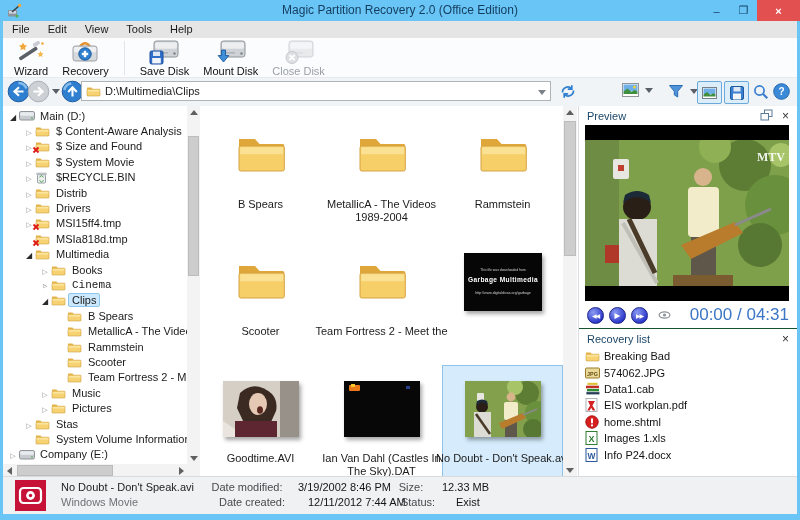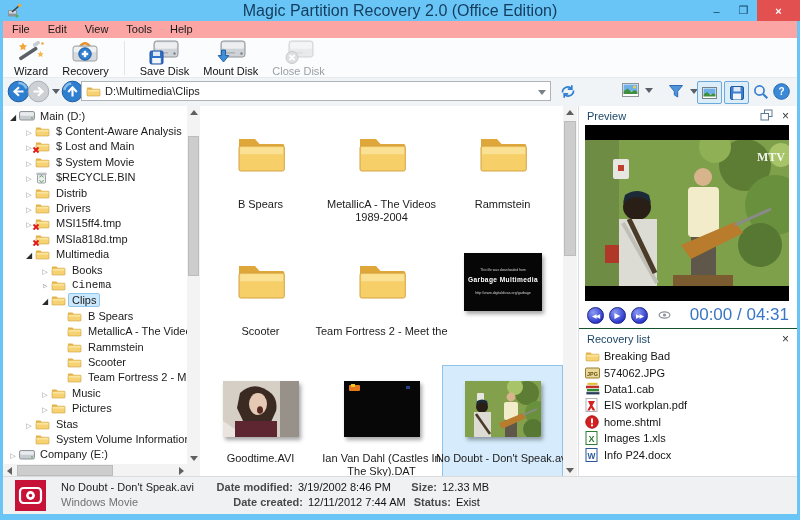--- a/index.html
+++ b/index.html
@@ -1,27 +1,27 @@
 <!DOCTYPE html>
 <html><head>
 <meta charset="utf-8">
 <style>
   html,body{margin:0;padding:0;}
   body{width:800px;height:520px;overflow:hidden;font-family:"Liberation Sans",sans-serif;background:#fff;position:relative;}
   .window{position:absolute;inset:0;background:#68c5f5;}
   
   .titlebar{position:absolute;left:0;top:0;right:0;height:21px;display:flex;align-items:center;}
   .app-icon{position:absolute;left:6px;top:3px;width:16px;height:15px;}
-  .title{position:absolute;left:0;right:0;text-align:center;font-size:16px;color:#143c5e;line-height:21px;}
+  .title{position:absolute;left:0;right:0;text-align:center;font-size:12px;color:#143c5e;line-height:21px;}
   .win-btns{position:absolute;right:0;top:0;height:21px;display:flex;}
   .wbtn{width:27px;height:21px;display:flex;align-items:center;justify-content:center;font-size:11px;color:#143c5e;cursor:default;}
   .wbtn.close{width:43px;background:#e25050;color:#fff;font-weight:bold;}
   
   .chrome{position:absolute;left:3px;right:3px;top:21px;bottom:6px;background:#fff;}
-  .menubar{position:absolute;left:0;right:0;top:0;height:17px;background:#fca5a5;border-bottom:1px solid #f0f1f3;display:flex;align-items:flex-end;}
+  .menubar{position:absolute;left:0;right:0;top:0;height:17px;background:#e5e5e5;border-bottom:1px solid #f0f1f3;display:flex;align-items:flex-end;}
   .menu-item{font-size:11px;color:#1a1a1a;padding:0 9px;line-height:17px;}
   .toolbar{position:absolute;left:0;right:0;top:17px;height:40px;background:#fbfcfd;border-bottom:1px solid #e7eaec;display:flex;align-items:center;padding-left:4px;box-sizing:border-box;}
   .tbtn{display:flex;flex-direction:column;align-items:center;justify-content:flex-end;height:38px;padding:0 7px;font-size:11px;color:#111;}
   .tbtn .ticn{height:26px;display:flex;align-items:flex-end;}
   .tbtn.disabled{color:#9aa0a6;}
   .tsep{width:1px;height:34px;background:#e3e6e9;margin:0 8px;}
   
   .addressbar{position:absolute;left:0;right:0;top:57px;height:28px;background:#f1f4f7;border-bottom:1px solid #dfe3e6;}
   .navbtn{position:absolute;top:2px;width:23px;height:23px;}
   .tri{display:inline-block;width:0;height:0;}
@@ -75,21 +75,21 @@
   .rec-header{top:222px;border-top:1px solid #14532d;}
   .rec-rows{position:absolute;left:0;right:0;top:242px;bottom:0;overflow:hidden;}
   .rec-row{height:16.4px;display:flex;align-items:center;font-size:11px;color:#131313;padding-left:6px;white-space:nowrap;}
   .rec-row .ricon{width:19px;flex:none;display:flex;align-items:center;}
   
   .statusbar{position:absolute;left:0;right:0;bottom:0;height:37px;background:#f0f1f2;border-top:1px solid #d9dbdd;}
   .st-icon{position:absolute;left:12px;top:3px;}
   .st-name{position:absolute;left:58px;top:4px;font-size:11px;color:#232323;}
   .st-type{position:absolute;left:58px;top:19px;font-size:11px;color:#6f7275;}
   .st-row{position:absolute;font-size:11px;white-space:nowrap;}
-  .sl{display:inline-block;text-align:right;color:#47494c;font-weight:bold;}
+  .sl{display:inline-block;text-align:center;color:#47494c;}
   .sv{color:#151517;padding-left:5px;}
   .d1{left:198px;top:4px;}  .d1 .sl{width:92px;}
   .d2{left:198px;top:19px;} .d2 .sl{width:102px;}
   .s1{left:382px;top:4px;}  .s1 .sl{width:52px;}
   .s2{left:382px;top:19px;} .s2 .sl{width:66px;}
 </style>
 </head>
 <body>
 
 <div class="window">
@@ -292,21 +292,21 @@
               <span class="ticon">
                 <svg width="15" height="12" viewBox="0 0 15 12">
                   <path d="M1 2.5 h4.5 l1.5 2 h7 v6.5 h-13 z" fill="#e8b54a"></path>
                   <rect x="1" y="4.2" width="13" height="6.8" rx="0.8" fill="#f6d273" stroke="#cf9f3e" stroke-width="0.6"></rect>
                   <rect x="1.6" y="4.8" width="11.8" height="1.8" fill="#fbe49b"></rect>
                 </svg>
                 <svg class="delx" width="8" height="8">
                   <path d="M1.5 1.5 L6.5 6.5 M6.5 1.5 L1.5 6.5" stroke="#e01818" stroke-width="1.8"></path>
                 </svg>
               </span>
-              <span class="tr-label">$ Lost and Main</span>
+              <span class="tr-label">$ Size and Found</span>
             </div>
             <div class="tree-row" style="padding-left: 20px;">
               <span class="tr-arrow"><span class="ar-col">▷</span></span>
               <span class="ticon">
                 <svg width="15" height="12" viewBox="0 0 15 12">
                   <path d="M1 2.5 h4.5 l1.5 2 h7 v6.5 h-13 z" fill="#e8b54a"></path>
                   <rect x="1" y="4.2" width="13" height="6.8" rx="0.8" fill="#f6d273" stroke="#cf9f3e" stroke-width="0.6"></rect>
                   <rect x="1.6" y="4.8" width="11.8" height="1.8" fill="#fbe49b"></rect>
                 </svg>
               </span>

